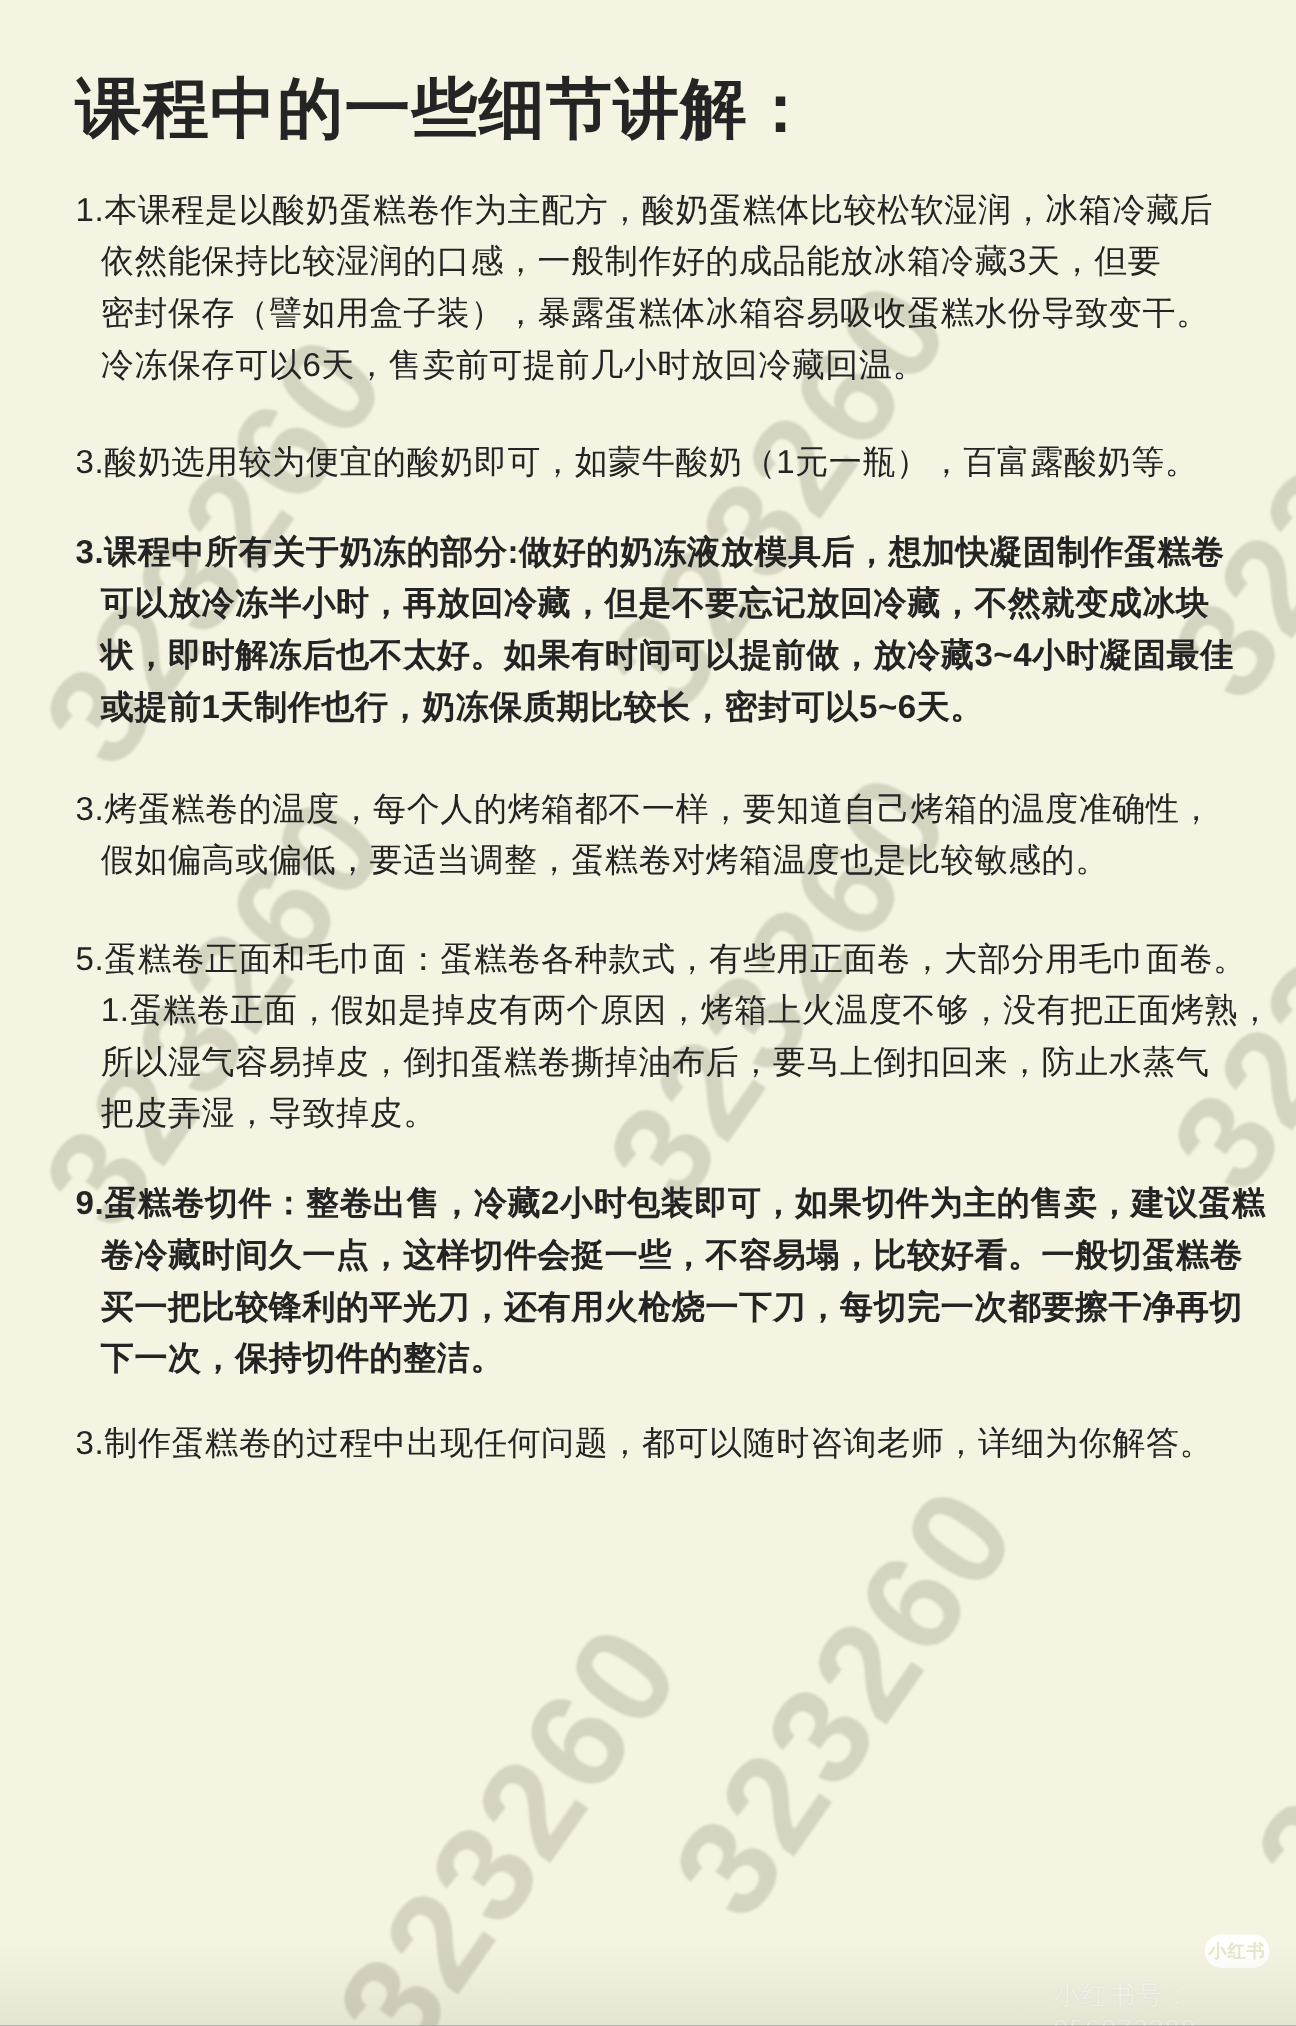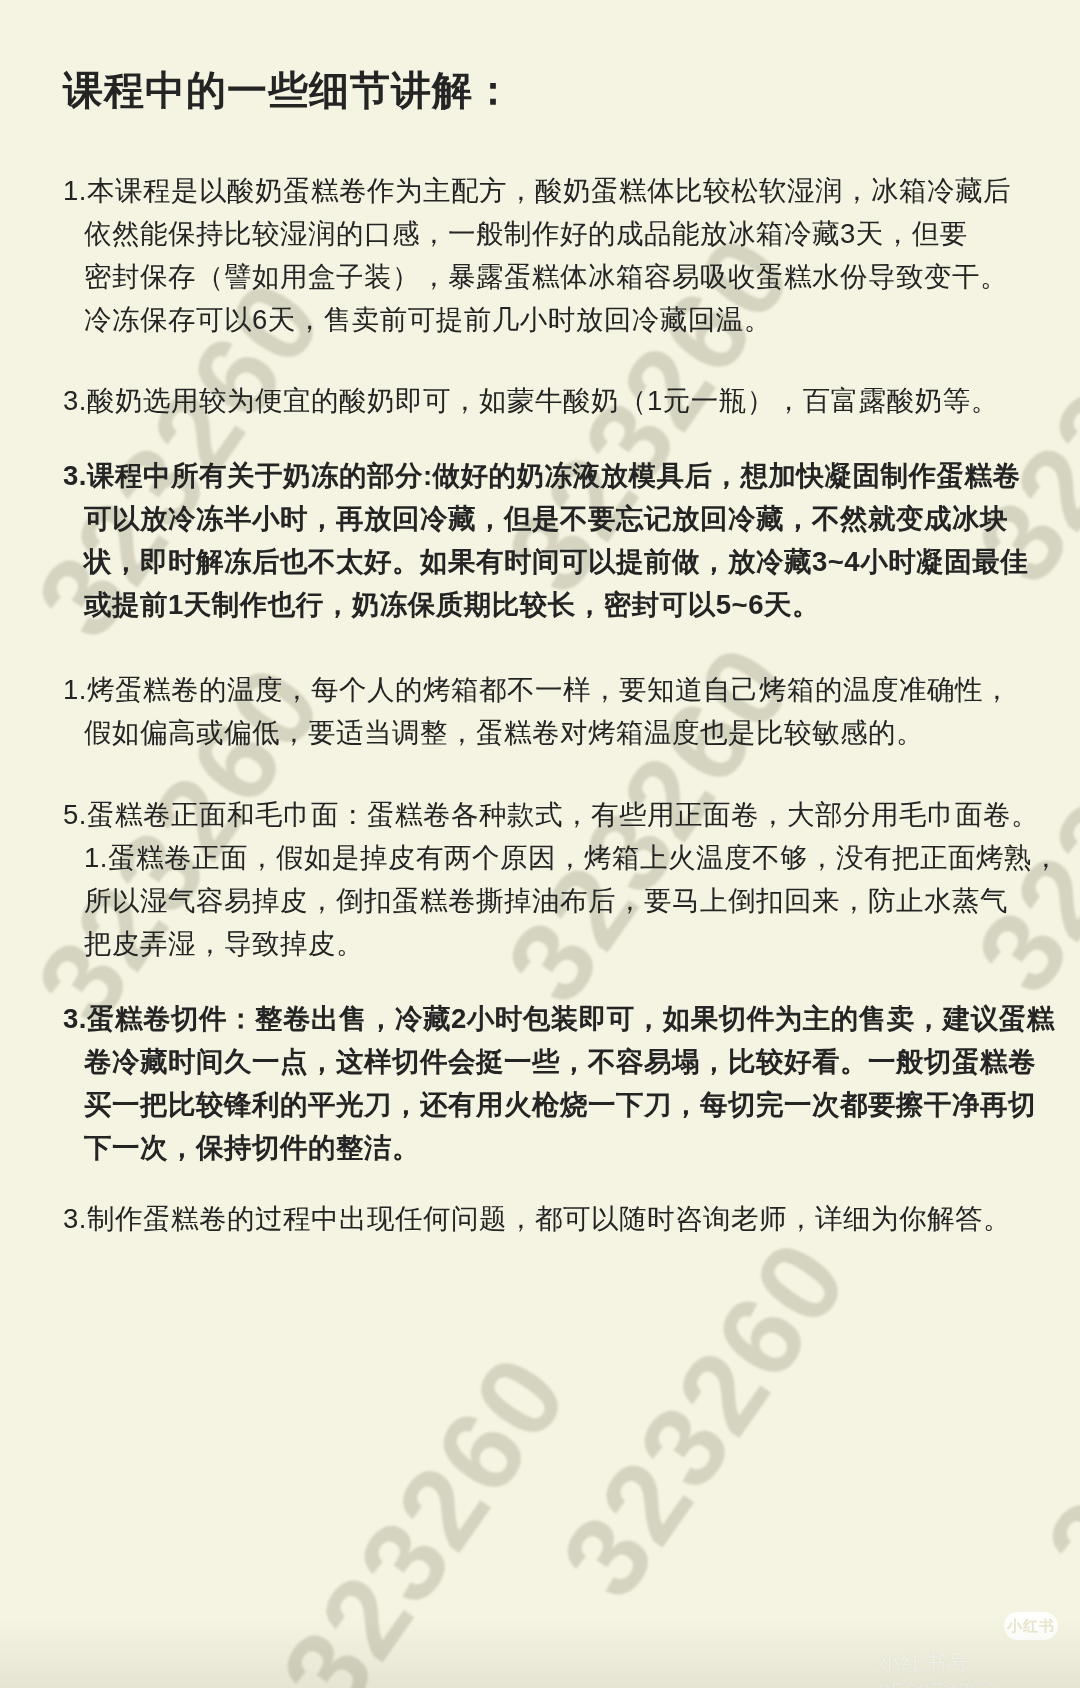--- a/index.html
+++ b/index.html
@@ -31,36 +31,36 @@
     white-space:nowrap;
     transform:rotate(-55deg);
     transform-origin:left top;
     filter:blur(1px);
   }
 
   
   .content { position:relative; padding:64px 56px 0 63px; }
   .page-title {
     margin:0;
-    font-size:40px;
+    font-size:55px;
     line-height:52px;
     font-weight:700;
     letter-spacing:1px;
   }
   .para {
     margin:0;
     font-size:27.5px;
     line-height:43px;
     white-space:pre;          
     letter-spacing:0.5px;
   }
   .hang { padding-left:21px; text-indent:-21px; }
   .sub  { margin-left:12px; padding-left:14px; text-indent:-14px; }
 
-  .mt-p1 { margin-top:53px; }
+  .mt-p1 { margin-top:37px; }
   .mt-38 { margin-top:38px; }
   .mt-32 { margin-top:32px;font-weight:bold; }
   .mt-42 { margin-top:42px; }
   .mt-39 { margin-top:39px; }
   .mt-31 { margin-top:31px; }
   .mt-28 { margin-top:28px; }
 
   
   .xhs-badge {
     position:absolute;
@@ -104,27 +104,27 @@
 
     <p class="para hang mt-p1">1.本课程是以酸奶蛋糕卷作为主配方，酸奶蛋糕体比较松软湿润，冰箱冷藏后
 依然能保持比较湿润的口感，一般制作好的成品能放冰箱冷藏3天，但要
 密封保存（譬如用盒子装），暴露蛋糕体冰箱容易吸收蛋糕水份导致变干。
 冷冻保存可以6天，售卖前可提前几小时放回冷藏回温。</p>
     <p class="para hang mt-38">3.酸奶选用较为便宜的酸奶即可，如蒙牛酸奶（1元一瓶），百富露酸奶等。</p>
     <p class="para hang mt-32">3.课程中所有关于奶冻的部分:做好的奶冻液放模具后，想加快凝固制作蛋糕卷
 可以放冷冻半小时，再放回冷藏，但是不要忘记放回冷藏，不然就变成冰块
 状，即时解冻后也不太好。如果有时间可以提前做，放冷藏3~4小时凝固最佳
 或提前1天制作也行，奶冻保质期比较长，密封可以5~6天。</p>
-    <p class="para hang mt-42">1.烤蛋糕卷的温度，每个人的烤箱都不一样，要知道自己烤箱的温度准确性，
+    <p class="para hang mt-42">3.烤蛋糕卷的温度，每个人的烤箱都不一样，要知道自己烤箱的温度准确性，
 假如偏高或偏低，要适当调整，蛋糕卷对烤箱温度也是比较敏感的。</p>
     <p class="para hang mt-39">5.蛋糕卷正面和毛巾面：蛋糕卷各种款式，有些用正面卷，大部分用毛巾面卷。
 1.蛋糕卷正面，假如是掉皮有两个原因，烤箱上火温度不够，没有把正面烤熟，
 所以湿气容易掉皮，倒扣蛋糕卷撕掉油布后，要马上倒扣回来，防止水蒸气
 把皮弄湿，导致掉皮。</p>
-    <p class="para hang mt-32">3.蛋糕卷切件：整卷出售，冷藏2小时包装即可，如果切件为主的售卖，建议蛋糕
+    <p class="para hang mt-32">9.蛋糕卷切件：整卷出售，冷藏2小时包装即可，如果切件为主的售卖，建议蛋糕
 卷冷藏时间久一点，这样切件会挺一些，不容易塌，比较好看。一般切蛋糕卷
 买一把比较锋利的平光刀，还有用火枪烧一下刀，每切完一次都要擦干净再切
 下一次，保持切件的整洁。</p>
     <p class="para hang mt-28">3.制作蛋糕卷的过程中出现任何问题，都可以随时咨询老师，详细为你解答。</p>
   </div>
 
   <div class="xhs-badge">
     <span>小红书</span>
   </div>
   <div class="xhs-id">小红书号：956072388</div>

